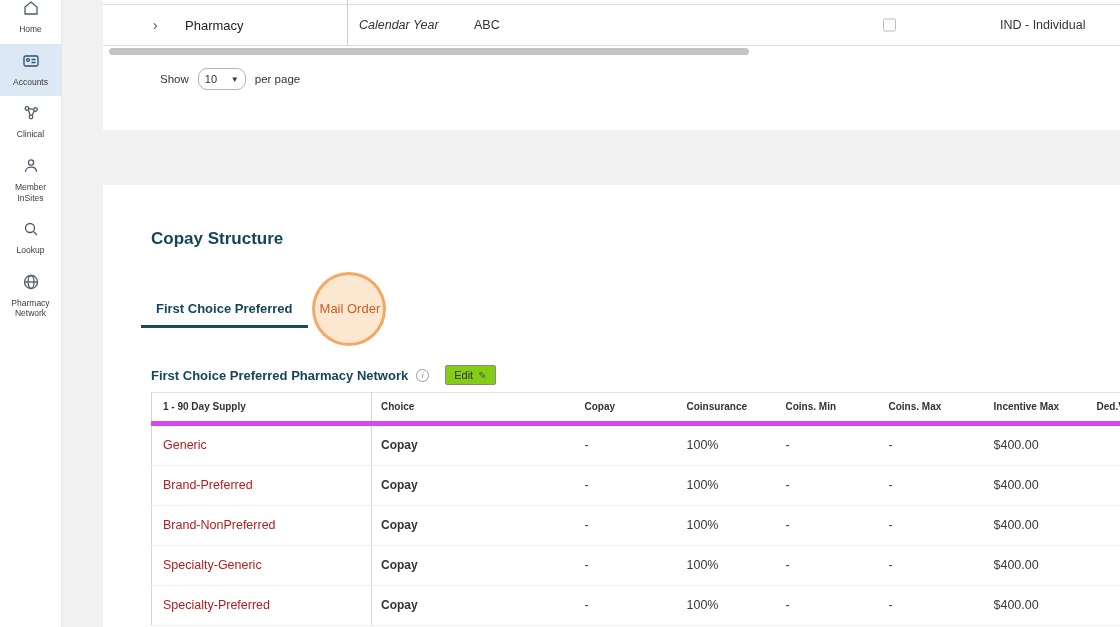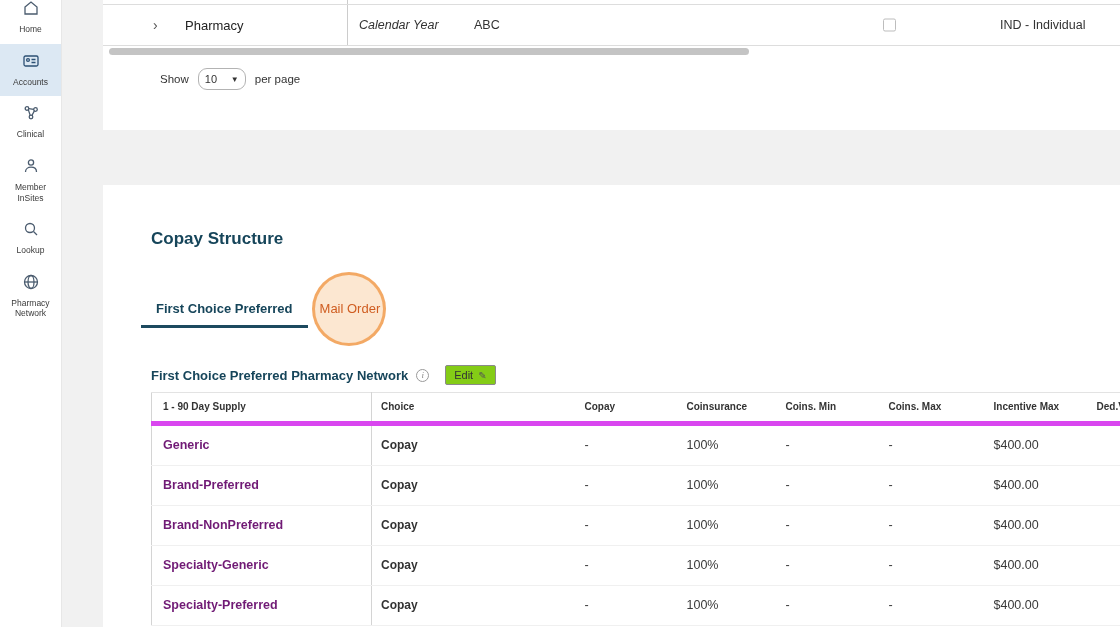--- a/index.html
+++ b/index.html
@@ -118,21 +118,21 @@
     font-size:10px; font-weight:bold; color:#333; padding:8px 9px 9px;
     border-bottom:5px solid #d946ef;
   }
   table.copay th:first-child, table.copay td:first-child {
     border-right:1px solid #d4d4d4; padding-left:11px;
   }
   table.copay tbody td {
     font-size:12.5px; color:#3a3a3a; padding:12px 9px 13px;
     border-bottom:1px solid #f0f0f0; height:39px; vertical-align:middle;
   }
-  table.copay td.tier { font-weight:bold; color:#701a75; }
+  table.copay td.tier { font-weight:normal; color:#b91c1c; }
   table.copay td.formula { font-weight:bold; color:#333; font-size:12px; }
 </style>
 </head>
 <body>
 
 <div class="app">
 
   <aside class="sidebar">
     <div class="side-item home">
       <span>

